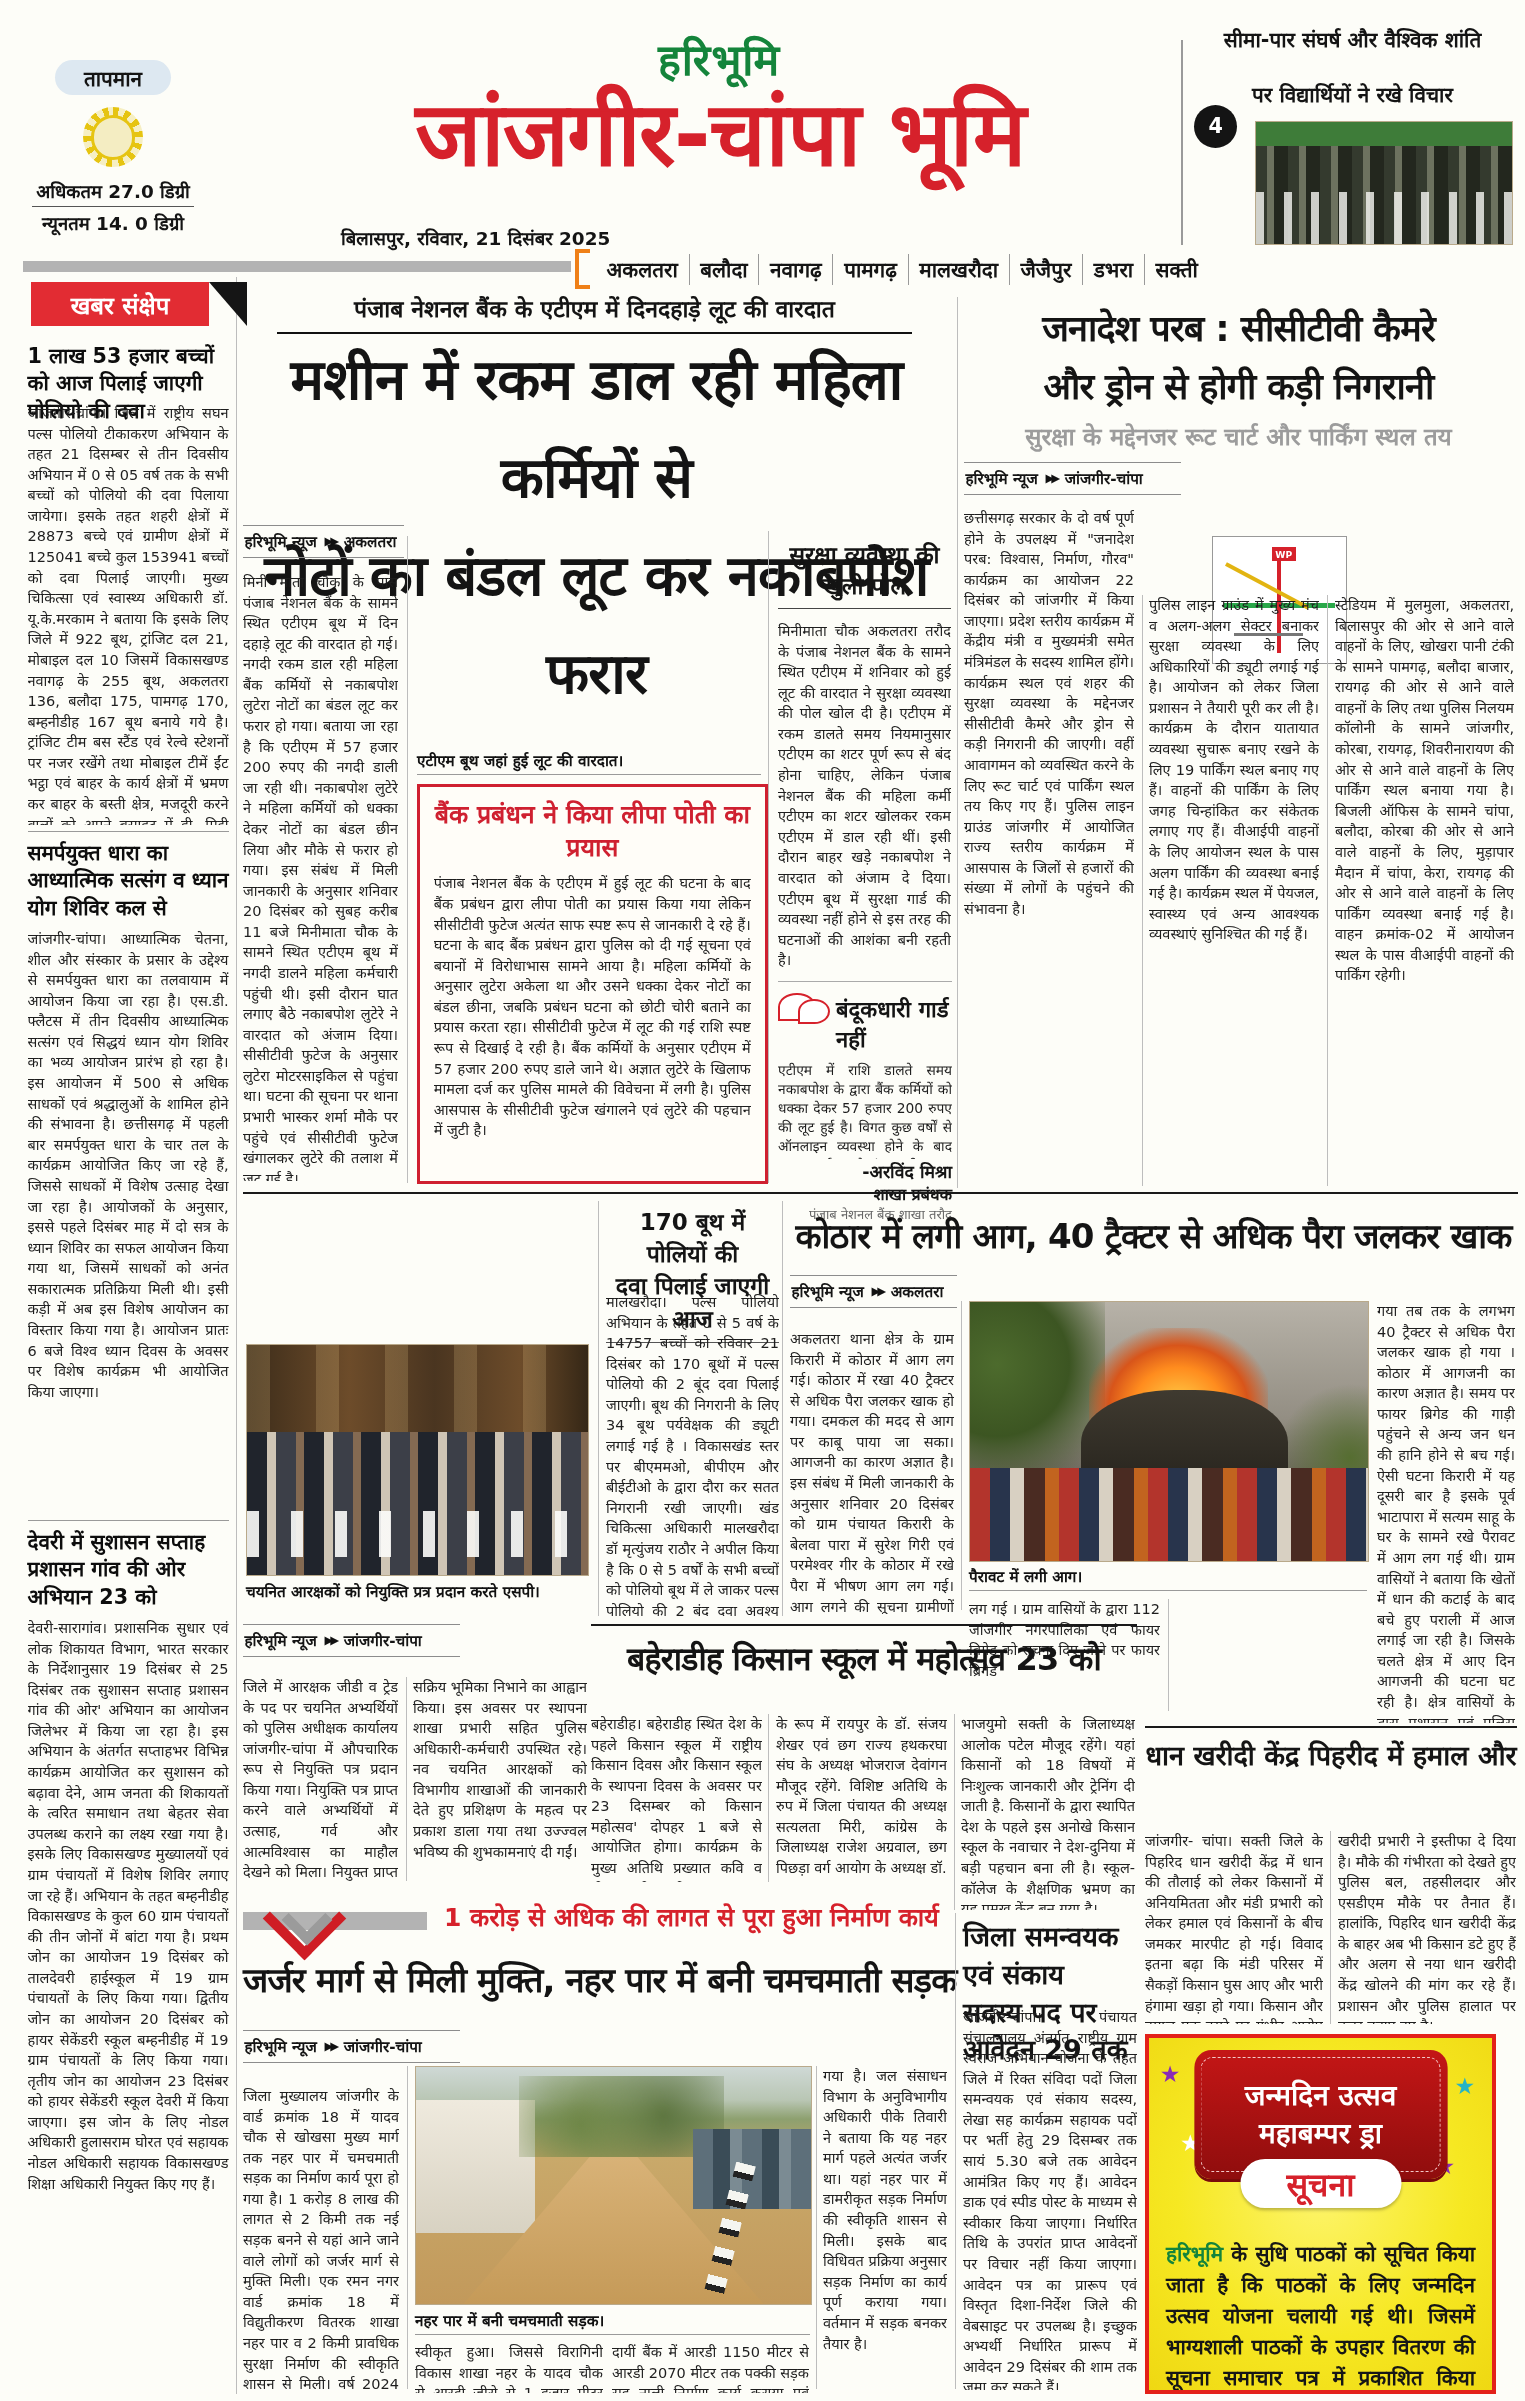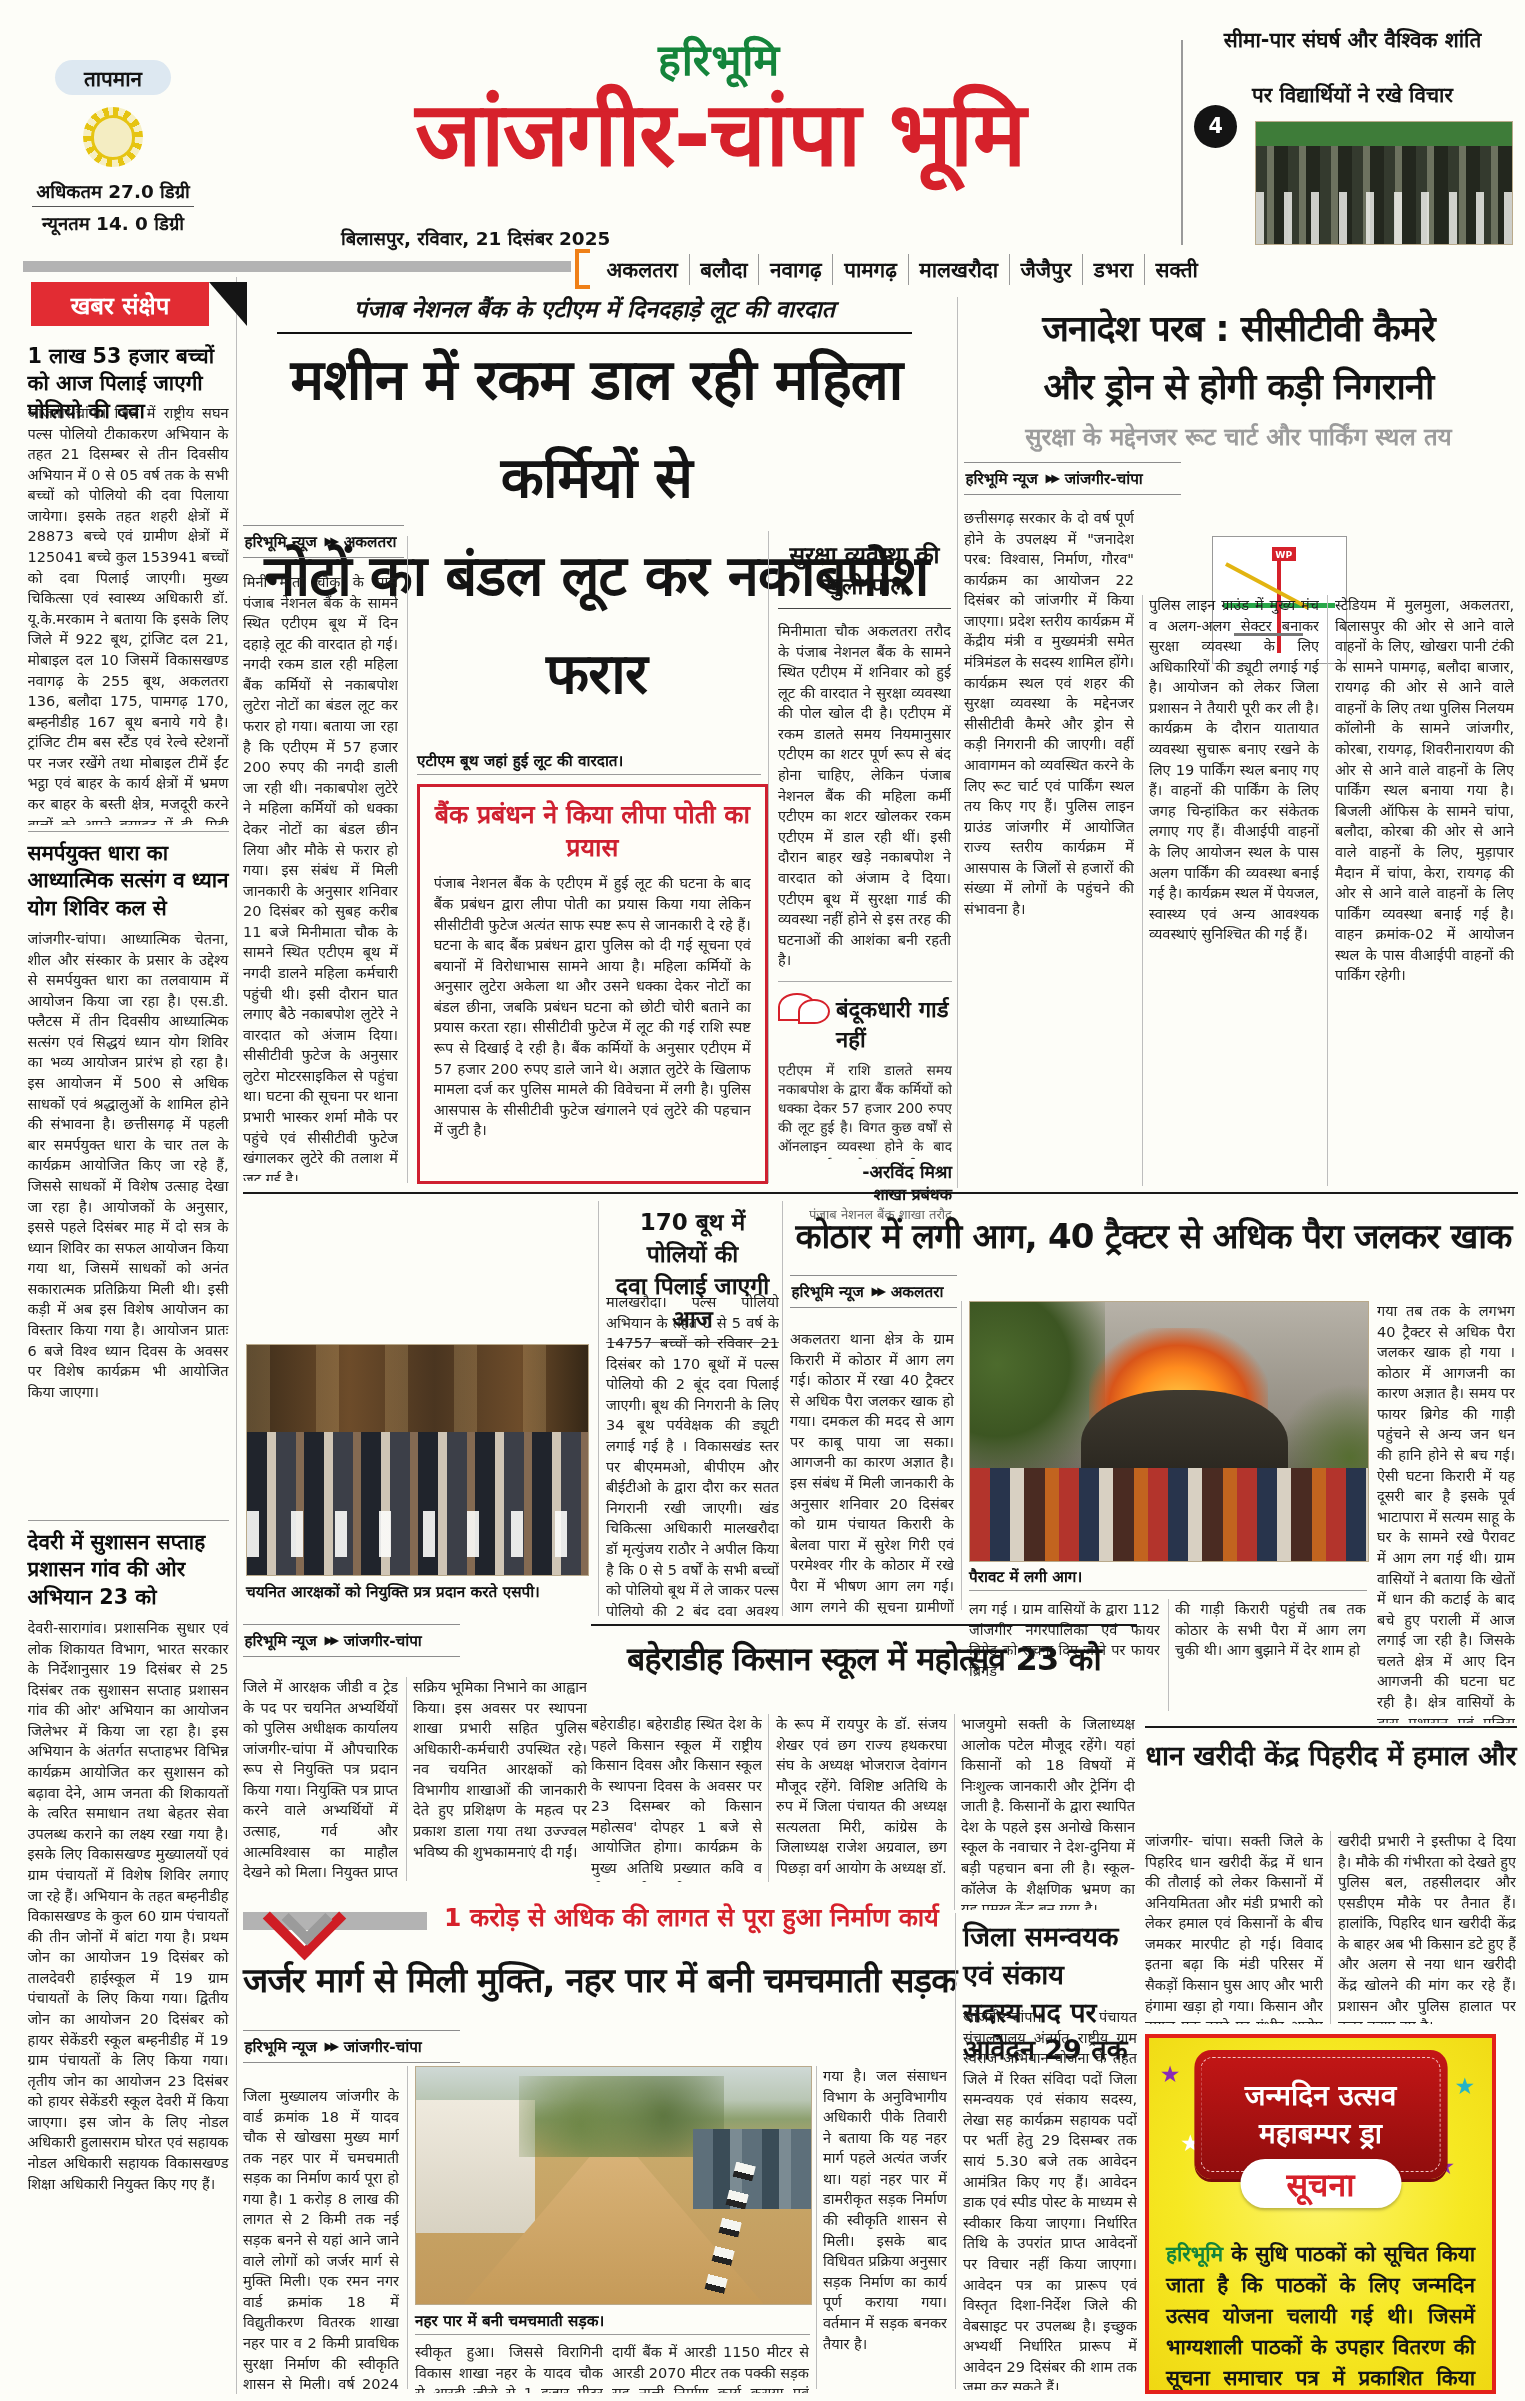--- a/index.html
+++ b/index.html
@@ -182,21 +182,21 @@
   <div class="abs body-txt" style="left:27.5px;top:403px;width:201px;height:422px;">जांजगीर-चांपा। जिले में राष्ट्रीय सघन पल्स पोलियो टीकाकरण अभियान के तहत 21 दिसम्बर से तीन दिवसीय अभियान में 0 से 05 वर्ष तक के सभी बच्चों को पोलियो की दवा पिलाया जायेगा। इसके तहत शहरी क्षेत्रों में 28873 बच्चे एवं ग्रामीण क्षेत्रों में 125041 बच्चे कुल 153941 बच्चों को दवा पिलाई जाएगी। मुख्य चिकित्सा एवं स्वास्थ्य अधिकारी डॉ. यू.के.मरकाम ने बताया कि इसके लिए जिले में 922 बूथ, ट्रांजिट दल 21, मोबाइल दल 10 जिसमें विकासखण्ड नवागढ़ के 255 बूथ, अकलतरा 136, बलौदा 175, पामगढ़ 170, बम्हनीडीह 167 बूथ बनाये गये है। ट्रांजिट टीम बस स्टैंड एवं रेल्वे स्टेशनों पर नजर रखेंगे तथा मोबाइल टीमें ईंट भट्ठा एवं बाहर के कार्य क्षेत्रों में भ्रमण कर बाहर के बस्ती क्षेत्र, मजदूरी करने वालों को अपने बसाहट में ही, मिट्टी खदान, नदी किनारे के बसाहट क्षेत्रों में दवा से वंचित बच्चों की खोजकर पोलियो दवा पिलाई जायेगी। कार्यक्रम के सफल क्रियान्वयन हेतु टीकाकरण, महिला एवं बाल विकास, शिक्षा, पंचायत एवं समस्त कार्यक्रम विभाग मितानिनों, कोटवार, निजी चिकित्सालय, सामाजिक कार्यकर्ताओं तथा जनप्रतिनिधियों की सहभागिता रहेगी।</div>
   <div class="hrule-lt" style="left:27.5px;top:831px;width:201px;height:0.8px;"></div>
 
   <div class="abs sb-head" style="left:27.5px;top:840px;width:201px;">समर्पयुक्त धारा का आध्यात्मिक सत्संग व ध्यान योग शिविर कल से</div>
   <div class="abs body-txt" style="left:27.5px;top:929px;width:201px;height:585px;">जांजगीर-चांपा। आध्यात्मिक चेतना, शील और संस्कार के प्रसार के उद्देश्य से समर्पयुक्त धारा का तलवायाम में आयोजन किया जा रहा है। एस.डी. फ्लैटस में तीन दिवसीय आध्यात्मिक सत्संग एवं सिद्धयं ध्यान योग शिविर का भव्य आयोजन प्रारंभ हो रहा है। इस आयोजन में 500 से अधिक साधकों एवं श्रद्धालुओं के शामिल होने की संभावना है। छत्तीसगढ़ में पहली बार समर्पयुक्त धारा के चार तल के कार्यक्रम आयोजित किए जा रहे हैं, जिससे साधकों में विशेष उत्साह देखा जा रहा है। आयोजकों के अनुसार, इससे पहले दिसंबर माह में दो सत्र के ध्यान शिविर का सफल आयोजन किया गया था, जिसमें साधकों को अनंत सकारात्मक प्रतिक्रिया मिली थी। इसी कड़ी में अब इस विशेष आयोजन का विस्तार किया गया है। आयोजन प्रातः 6 बजे विश्व ध्यान दिवस के अवसर पर विशेष कार्यक्रम भी आयोजित किया जाएगा।</div>
   <div class="hrule-lt" style="left:27.5px;top:1520px;width:201px;height:0.8px;"></div>
 
   <div class="abs sb-head" style="left:27.5px;top:1529px;width:201px;">देवरी में सुशासन सप्ताह प्रशासन गांव की ओर अभियान 23 को</div>
   <div class="abs body-txt" style="left:27.5px;top:1618px;width:201px;height:771px;">देवरी-सारागांव। प्रशासनिक सुधार एवं लोक शिकायत विभाग, भारत सरकार के निर्देशानुसार 19 दिसंबर से 25 दिसंबर तक सुशासन सप्ताह प्रशासन गांव की ओर' अभियान का आयोजन जिलेभर में किया जा रहा है। इस अभियान के अंतर्गत सप्ताहभर विभिन्न कार्यक्रम आयोजित कर सुशासन को बढ़ावा देने, आम जनता की शिकायतों के त्वरित समाधान तथा बेहतर सेवा उपलब्ध कराने का लक्ष्य रखा गया है। इसके लिए विकासखण्ड मुख्यालयों एवं ग्राम पंचायतों में विशेष शिविर लगाए जा रहे हैं। अभियान के तहत बम्हनीडीह विकासखण्ड के कुल 60 ग्राम पंचायतों की तीन जोनों में बांटा गया है। प्रथम जोन का आयोजन 19 दिसंबर को तालदेवरी हाईस्कूल में 19 ग्राम पंचायतों के लिए किया गया। द्वितीय जोन का आयोजन 20 दिसंबर को हायर सेकेंडरी स्कूल बम्हनीडीह में 19 ग्राम पंचायतों के लिए किया गया। तृतीय जोन का आयोजन 23 दिसंबर को हायर सेकेंडरी स्कूल देवरी में किया जाएगा। इस जोन के लिए नोडल अधिकारी हुलासराम घोरत एवं सहायक नोडल अधिकारी सहायक विकासखण्ड शिक्षा अधिकारी नियुक्त किए गए हैं।</div>
 
-  <div class="abs ctr kicker" style="left:277px;top:292px;width:635px;font-style:italic;">पंजाब नेशनल बैंक के एटीएम में दिनदहाड़े लूट की वारदात</div>
+  <div class="abs ctr kicker" style="left:277px;top:292px;width:635px;">पंजाब नेशनल बैंक के एटीएम में दिनदहाड़े लूट की वारदात</div>
   <div class="abs ctr h-xl" style="left:243px;top:331px;width:707px;">
     <div>मशीन में रकम डाल रही महिला कर्मियों से</div>
     <div>नोटों का बंडल लूट कर नकाबपोश फरार</div>
   </div>
 
   <div class="abs byline" style="left:243px;top:525px;width:158px;">
     <span>हरिभूमि न्यूज</span>
     <span class="by-arrows">▶▶</span>
     <span>अकलतरा</span>
   </div>
@@ -294,21 +294,20 @@
     <div class="bush2"></div>
     <div class="glow"></div>
     <div class="stack"></div>
     <div class="people"></div>
   </div>
   <div class="abs caption" style="left:969px;top:1566px;width:398px;">पैरावट में लगी आग।</div>
   <div class="abs body-txt" style="left:1377px;top:1301px;width:138px;height:422px;">गया तब तक के लगभग 40 ट्रैक्टर से अधिक पैरा  जलकर खाक हो गया । कोठार में आगजनी का कारण अज्ञात है। समय पर फायर ब्रिगेड की गाड़ी पहुंचने से अन्य  जन धन की हानि होने से बच गई। ऐसी घटना किरारी में यह दूसरी बार है इसके पूर्व भाटापारा में सत्यम साहू के घर के सामने रखे पैरावट में आग लग गई थी। ग्राम वासियों ने बताया कि खेतों में धान की कटाई के बाद बचे हुए पराली में आज लगाई जा रही है। जिसके चलते क्षेत्र में आए दिन आगजनी की घटना घट रही है। क्षेत्र वासियों के द्वारा प्रशासन एवं पुलिस का ध्यान आकर्षित करते हुए खेतों में पराली जलाने वाले लोगों की मांग की गई है।</div>
   <div class="hrule-lt" style="left:969px;top:1590px;width:398px;height:0.8px;"></div>
   <div class="abs body-txt" style="left:969px;top:1599px;width:191px;height:112px;">लग गई । ग्राम वासियों के द्वारा 112 जांजगीर  नगरपालिका  एवं फायर ब्रिगेड को सूचना दिए जाने पर फायर ब्रिगेड</div>
   <div class="vrule" style="left:1168px;top:1599px;height:112px;"></div>
-  <div class="abs body-txt" style="left:1175px;top:1599px;width:191px;height:112px;">की  गाड़ी  किरारी  पहुंची  तब  तक कोठार के सभी पैरा में आग लग चुकी थी। आग बुझाने में देर शाम हो</div>
 
   <div class="hrule" style="left:591px;top:1624px;width:546px;height:1.5px;"></div>
   <div class="abs ctr h-md1" style="left:591px;top:1636px;width:546px;font-size:32px;">बहेराडीह किसान स्कूल में महोत्सव 23 को</div>
   <div class="abs body-txt" style="left:591px;top:1714px;width:171px;height:168px;">बहेराडीह। बहेराडीह स्थित देश के पहले  किसान  स्कूल  में  राष्ट्रीय किसान दिवस और किसान स्कूल के स्थापना दिवस के अवसर पर 23 दिसम्बर  को  किसान  महोत्सव' दोपहर 1 बजे से आयोजित होगा।   कार्यक्रम  के  मुख्य  अतिथि प्रख्यात कवि व गीतकार मीर अली</div>
   <div class="vrule" style="left:768px;top:1714px;height:168px;"></div>
   <div class="abs body-txt" style="left:776px;top:1714px;width:171px;height:168px;">के  रूप  में  रायपुर  के  डॉ.  संजय शेखर एवं छग राज्य हथकरघा संघ के अध्यक्ष भोजराज देवांगन मौजूद रहेंगे.  विशिष्ट  अतिथि  के  रुप  में जिला  पंचायत  की  अध्यक्ष सत्यलता  मिरी,  कांग्रेस  के जिलाध्यक्ष राजेश अग्रवाल, छग पिछड़ा वर्ग आयोग के अध्यक्ष डॉ.</div>
   <div class="vrule" style="left:954px;top:1714px;height:196px;"></div>
   <div class="abs body-txt" style="left:961px;top:1714px;width:174px;height:196px;">भाजयुमो  सक्ती  के  जिलाध्यक्ष आलोक  पटेल  मौजूद  रहेंगे।  यहां किसानों को 18 विषयों में निःशुल्क जानकारी और ट्रेनिंग दी जाती है. किसानों के द्वारा स्थापित देश के पहले इस अनोखे किसान स्कूल के नवाचार  ने  देश-दुनिया  में  बड़ी पहचान बना ली है। स्कूल-कॉलेज के शैक्षणिक भ्रमण का यह प्रमुख केंद्र बन गया है।</div>
 
   <div class="hrule" style="left:1145px;top:1726px;width:372px;height:1.5px;"></div>

